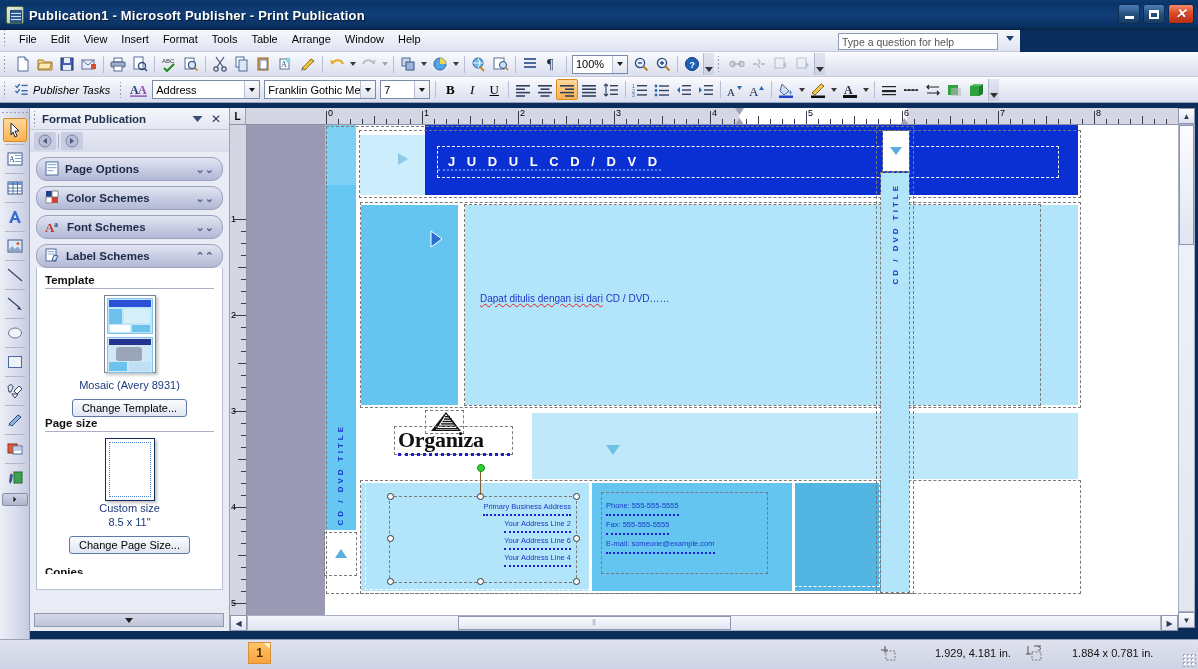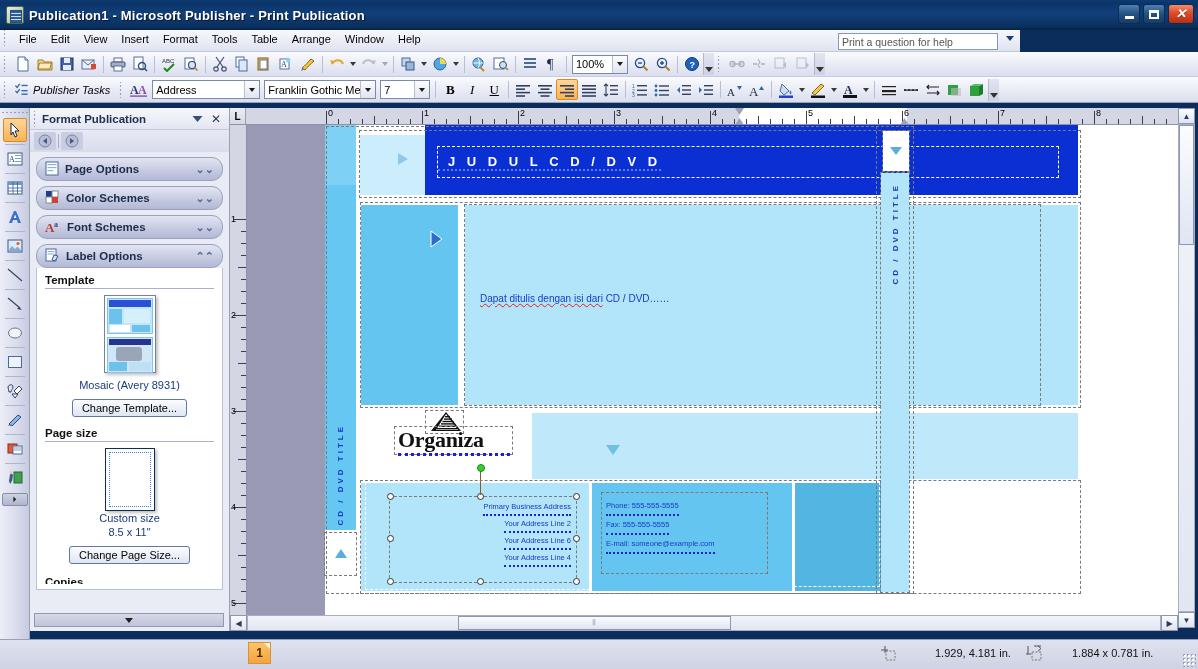--- a/index.html
+++ b/index.html
@@ -298,21 +298,21 @@
     <span class="menu-item">File</span>
     <span class="menu-item">Edit</span>
     <span class="menu-item">View</span>
     <span class="menu-item">Insert</span>
     <span class="menu-item">Format</span>
     <span class="menu-item">Tools</span>
     <span class="menu-item">Table</span>
     <span class="menu-item">Arrange</span>
     <span class="menu-item">Window</span>
     <span class="menu-item">Help</span>
-    <div id="askbox">Print a question for help</div>
+    <div id="askbox">Type a question for help</div>
     <div id="askarrow"></div>
   </div>
 
   <div id="toolbar1">
     <span class="grip"></span>
 
     <div class="tbtn">
       <svg width="16" height="16" viewBox="0 0 16 16">
           <path d="M3 1h7l3 3v11H3z" fill="#fff" stroke="#4a6b9a"></path>
           <path d="M10 1v3h3" fill="#dfe9f5" stroke="#4a6b9a"></path>
@@ -876,21 +876,21 @@
     </div>
 
     <div class="tp-section">
       <span>
         <svg width="15" height="15" viewBox="0 0 15 15">
             <rect x="1" y="1" width="10" height="12" fill="#fff" stroke="#4a6b9a"></rect>
             <rect x="2.5" y="3" width="7" height="1.1" fill="#8fb0d8"></rect>
             <rect x="2.5" y="5.4" width="7" height="1.1" fill="#8fb0d8"></rect>
             <path d="M7 12l2-5 4 1-3 5z" fill="#cfe0f5" stroke="#3a5a8f"></path>
           </svg></span>
-      <span>Label Options</span>
+      <span>Label Schemes</span>
       <span class="chev">⌃⌃</span>
     </div>
 
     <div class="tp-body" style="height:322px;">
       <div class="tp-h">Template</div>
 
       <div style="width:52px;height:78px;margin:0 auto;background:#fff;border:1px solid #7a8098;box-shadow:2px 2px 3px rgba(0,0,0,.25);padding:2px;">
         <div style="height:36px;background:#bfe6fa;border:1px solid #7fc4e8;position:relative;">
           <div style="position:absolute;left:1px;top:1px;right:1px;height:7px;background:#2a50d8;"></div>
           <div style="position:absolute;left:1px;top:10px;width:13px;bottom:9px;background:#6cc2ea;"></div>
@@ -902,21 +902,21 @@
           <div style="position:absolute;left:1px;top:1px;right:1px;height:6px;background:#24348f;"></div>
           <div style="position:absolute;left:8px;top:9px;width:26px;height:14px;background:#9aa6b8;border-radius:3px;"></div>
           <div style="position:absolute;left:1px;bottom:1px;width:18px;height:9px;background:#6cc2ea;"></div>
           <div style="position:absolute;left:21px;bottom:1px;right:1px;height:9px;background:#bfe0f4;"></div>
         </div>
       </div>
 
       <div class="tp-caption" style="margin-top:5px;">Mosaic (Avery 8931)</div>
       <button class="tp-btn">Change Template...</button>
 
-      <div class="tp-h" style="margin-top:10px;">Page size</div>
+      <div class="tp-h" style="">Page size</div>
 
       <div style="width:50px;height:63px;margin:4px auto 0;background:#fff;border:1.5px solid #0f2b58;box-shadow:2px 2px 3px rgba(0,0,0,.25);padding:3px;">
         <div style="width:100%;height:100%;border:1px dotted #4a86d8;"></div>
       </div>
       <div class="tp-caption" style="">Custom size</div>
       <div class="tp-caption">8.5 x 11"</div>
       <button class="tp-btn">Change Page Size...</button>
       <div style="margin-top:12px;color:#111;font-weight:bold;font-size:11.5px;overflow:hidden;height:8px;">Copies</div>
     </div>
 

